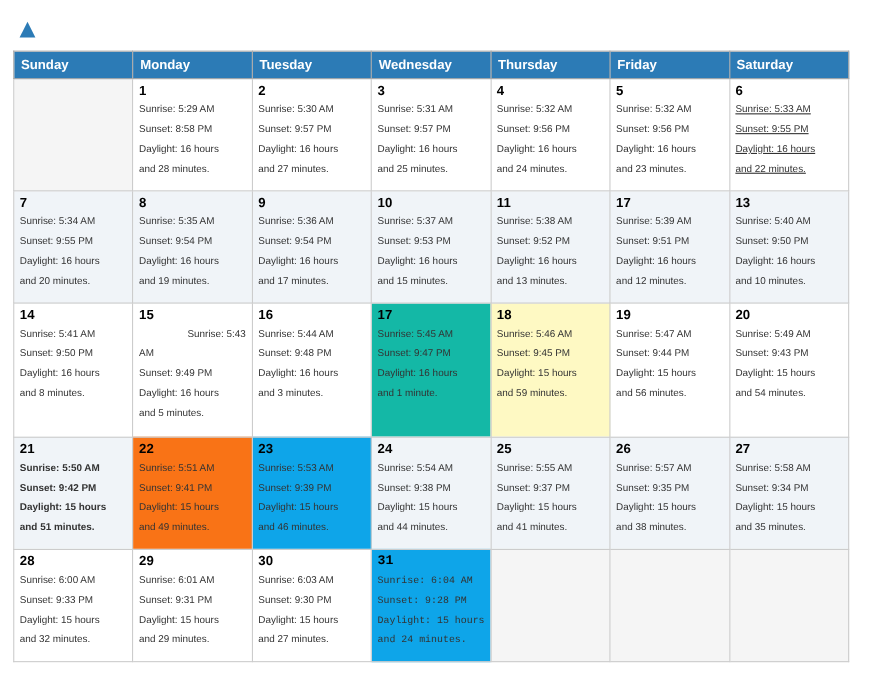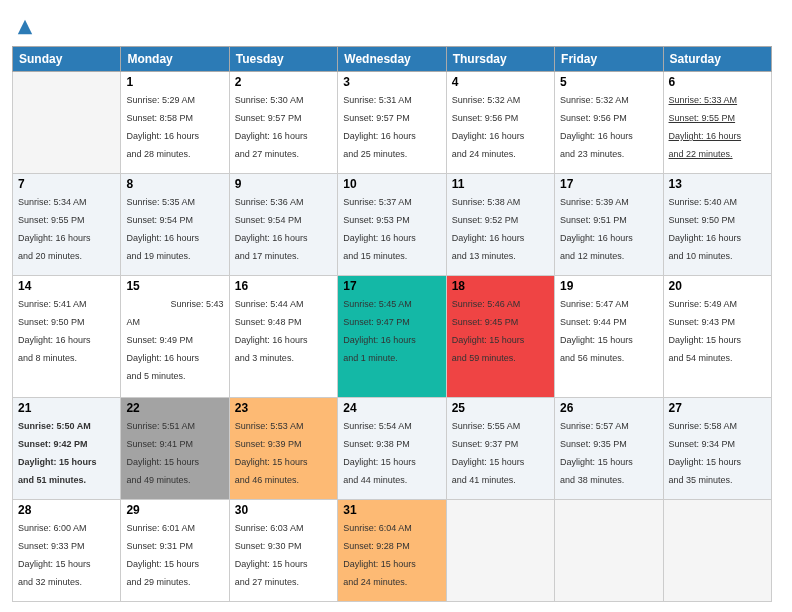--- a/index.html
+++ b/index.html
@@ -200,43 +200,43 @@
 Daylight: 16 hours
 and 5 minutes.</span></td>
           <td style="background: rgb(255, 255, 255);"><span class="day-num">16</span><span class="day-info" style="white-space: pre-line;">Sunrise: 5:44 AM
 Sunset: 9:48 PM
 Daylight: 16 hours
 and 3 minutes.</span></td>
           <td style="background: #14b8a6;"><span class="day-num">17</span><span class="day-info" style="white-space: pre-line;">Sunrise: 5:45 AM
 Sunset: 9:47 PM
 Daylight: 16 hours
 and 1 minute.</span></td>
-          <td style="background: #ef4444;"><span class="day-num">18</span><span class="day-info" style="white-space: pre-line; margin-top: 24px;">Sunrise: 5:46 AM
+          <td style="background: #fef9c3;"><span class="day-num">18</span><span class="day-info" style="white-space: pre-line; margin-top: 24px;">Sunrise: 5:46 AM
 Sunset: 9:45 PM
 Daylight: 15 hours
 and 59 minutes.</span></td>
           <td style="background: rgb(255, 255, 255);"><span class="day-num">19</span><span class="day-info" style="white-space: pre-line;">Sunrise: 5:47 AM
 Sunset: 9:44 PM
 Daylight: 15 hours
 and 56 minutes.</span></td>
           <td style="background: rgb(255, 255, 255);"><span class="day-num">20</span><span class="day-info" style="white-space: pre-line;">Sunrise: 5:49 AM
 Sunset: 9:43 PM
 Daylight: 15 hours
 and 54 minutes.</span></td>
         </tr>
         <tr>
           <td style="background: rgb(240, 244, 248);"><span class="day-num">21</span><span class="day-info" style="white-space: pre-line; font-weight: bold;">Sunrise: 5:50 AM
 Sunset: 9:42 PM
 Daylight: 15 hours
 and 51 minutes.</span></td>
-          <td style="background: #a3a3a3;"><span class="day-num">22</span><span class="day-info" style="white-space: pre-line;">Sunrise: 5:51 AM
+          <td style="background: #f97316;"><span class="day-num">22</span><span class="day-info" style="white-space: pre-line;">Sunrise: 5:51 AM
 Sunset: 9:41 PM
 Daylight: 15 hours
 and 49 minutes.</span></td>
-          <td style="background: #fdba74;"><span class="day-num">23</span><span class="day-info" style="white-space: pre-line;">Sunrise: 5:53 AM
+          <td style="background: #0ea5e9;"><span class="day-num">23</span><span class="day-info" style="white-space: pre-line;">Sunrise: 5:53 AM
 Sunset: 9:39 PM
 Daylight: 15 hours
 and 46 minutes.</span></td>
           <td style="background: rgb(240, 244, 248);"><span class="day-num">24</span><span class="day-info" style="white-space: pre-line;">Sunrise: 5:54 AM
 Sunset: 9:38 PM
 Daylight: 15 hours
 and 44 minutes.</span></td>
           <td style="background: rgb(240, 244, 248);"><span class="day-num">25</span><span class="day-info" style="white-space: pre-line;">Sunrise: 5:55 AM
 Sunset: 9:37 PM
 Daylight: 15 hours
@@ -256,21 +256,21 @@
 Daylight: 15 hours
 and 32 minutes.</span></td>
           <td style="background: rgb(255, 255, 255);"><span class="day-num">29</span><span class="day-info" style="white-space: pre-line;">Sunrise: 6:01 AM
 Sunset: 9:31 PM
 Daylight: 15 hours
 and 29 minutes.</span></td>
           <td style="background: rgb(255, 255, 255);"><span class="day-num">30</span><span class="day-info" style="white-space: pre-line;">Sunrise: 6:03 AM
 Sunset: 9:30 PM
 Daylight: 15 hours
 and 27 minutes.</span></td>
-          <td style="background: #fdba74;"><span class="day-num">31</span><span class="day-info" style="white-space: pre-line;">Sunrise: 6:04 AM
+          <td style="background: #0ea5e9; font-family: Liberation Mono, monospace;"><span class="day-num">31</span><span class="day-info" style="white-space: pre-line;">Sunrise: 6:04 AM
 Sunset: 9:28 PM
 Daylight: 15 hours
 and 24 minutes.</span></td>
           <td class="empty"></td>
           <td class="empty"></td>
           <td class="empty"></td>
         </tr>
       </tbody>
   </table>
 </div>

